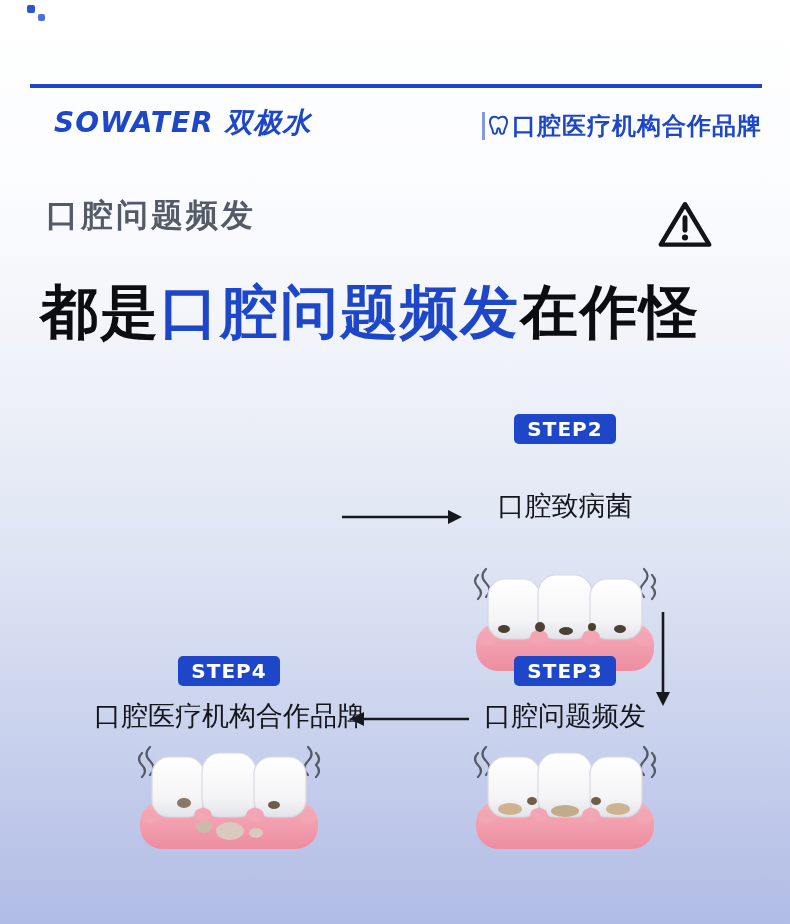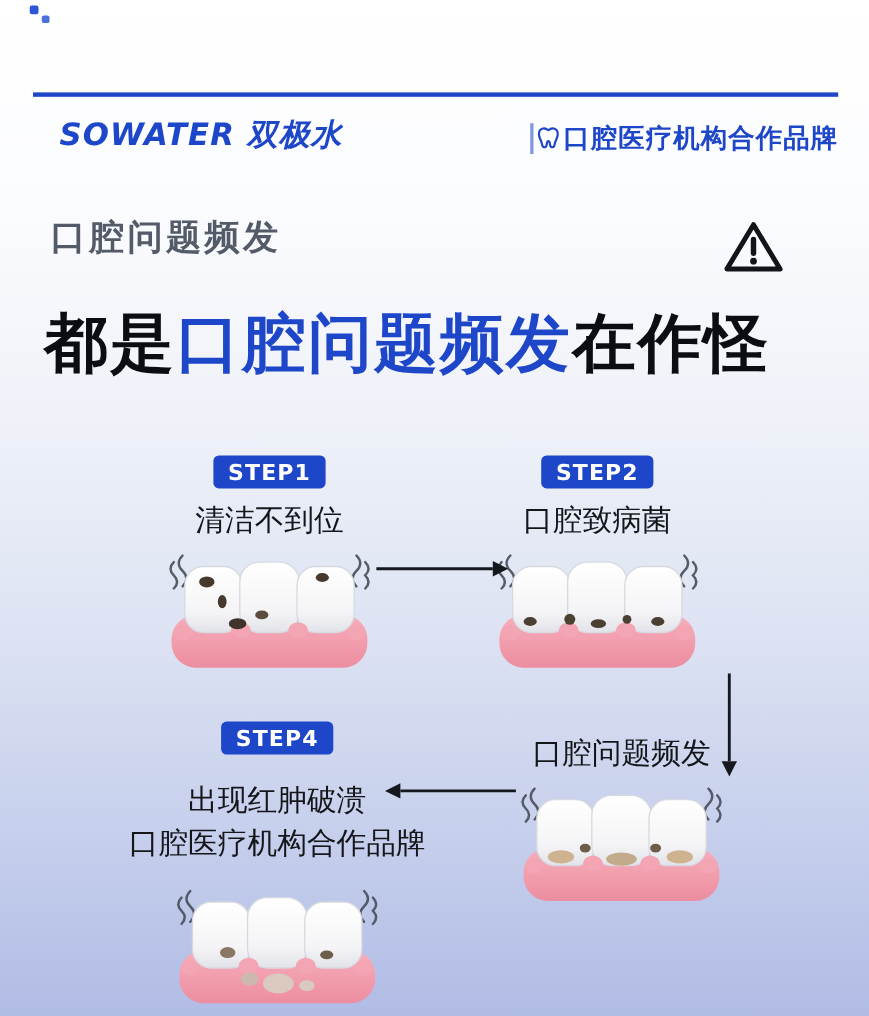--- a/index.html
+++ b/index.html
@@ -22,23 +22,23 @@
 
   .title1{ position:absolute; left:46px; top:194px; font-size:32px; font-weight:600;
            color:var(--headline-gray,#545b68); letter-spacing:3px; }
   .warn{ position:absolute; left:656px; top:198px; width:58px; height:52px; }
   .title2{ position:absolute; left:40px; top:274px; font-size:58px; font-weight:900;
            color:var(--text-dark,#0b0d11); letter-spacing:2px; white-space:nowrap; }
   .title2 .hl{ color:var(--accent,#1d46c9); }
 
   .step{ position:absolute; width:280px; display:flex; flex-direction:column; align-items:center; }
   .s1{ left:105px; top:414px; }
-  .s2{ left:403px; top:414px; }
+  .s2{ left:425px; top:414px;gap:32px; }
   .s3{ left:425px; top:656px; }
-  .s4{ left:112px; top:656px;gap:12px; }
+  .s4{ left:89px; top:656px; }
   .badge{ background:var(--accent,#1d46c9); color:var(--badge-text,#fff); font-size:20px; font-weight:700;
           padding:3px 13px; border-radius:5px; letter-spacing:1px; }
   .label{ margin-top:10px; font-size:27px; font-weight:500; color:#14161a; text-align:center; line-height:1.45; }
   .teeth{ margin-top:8px; width:190px; height:112px; }
 
   .arrow{ position:absolute; }
   .a1{ left:342px; top:506px; }
   .a2{ left:652px; top:612px; }
   .a3{ left:348px; top:708px; }
 
@@ -102,76 +102,59 @@
         <g fill="#f3a5b3">
           <ellipse cx="69" cy="72" rx="9" ry="7"></ellipse>
           <ellipse cx="121" cy="72" rx="9" ry="7"></ellipse>
           <ellipse cx="16" cy="74" rx="8" ry="7"></ellipse>
           <ellipse cx="174" cy="74" rx="8" ry="7"></ellipse>
         </g>
       </g>
     </defs>
   </svg>
 
-  <div class="step s1">
-    <div class="badge">STEP1</div>
-    <div class="label">
-      <div>清洁不到位</div>
-      <div></div>
-    </div>
-    <svg class="teeth" viewBox="0 0 190 112">
-      <use href="#teeth-base"></use>
-      <g fill="#463a2f">
-        <ellipse cx="38" cy="28" rx="7" ry="5"></ellipse>
-        <ellipse cx="52" cy="46" rx="4" ry="6"></ellipse>
-        <ellipse cx="88" cy="58" rx="6" ry="4" fill="#5a4c3e"></ellipse>
-        <ellipse cx="143" cy="24" rx="6" ry="4"></ellipse>
-        <ellipse cx="66" cy="66" rx="8" ry="5" fill="#3f342b"></ellipse>
-      </g>
-    </svg>
-  </div>
 
   <div class="step s2">
     <div class="badge">STEP2</div>
     <div class="label">
       <div>口腔致病菌</div>
       <div></div>
     </div>
     <svg class="teeth" viewBox="0 0 190 112">
       <use href="#teeth-base"></use>
       <g fill="#4c4033">
         <ellipse cx="34" cy="64" rx="6" ry="4"></ellipse>
         <ellipse cx="70" cy="62" rx="5" ry="5"></ellipse>
         <ellipse cx="96" cy="66" rx="7" ry="4"></ellipse>
         <ellipse cx="122" cy="62" rx="4" ry="4"></ellipse>
         <ellipse cx="150" cy="64" rx="6" ry="4"></ellipse>
       </g>
     </svg>
   </div>
 
   <div class="step s3">
+    <div class="badge">STEP3</div>
     <div class="label">
       <div>口腔问题频发</div>
     </div>
     <svg class="teeth" viewBox="0 0 190 112">
       <use href="#teeth-base"></use>
       <g>
         <ellipse cx="40" cy="66" rx="12" ry="6" fill="#cdb38f"></ellipse>
         <ellipse cx="95" cy="68" rx="14" ry="6" fill="#c2ab8a"></ellipse>
         <ellipse cx="148" cy="66" rx="12" ry="6" fill="#cdb38f"></ellipse>
         <ellipse cx="62" cy="58" rx="5" ry="4" fill="#6e5d49"></ellipse>
         <ellipse cx="126" cy="58" rx="5" ry="4" fill="#6e5d49"></ellipse>
       </g>
     </svg>
   </div>
 
   <div class="step s4">
     <div class="badge">STEP4</div>
     <div class="label">
-      <div>出现红肿破溃</div>
       <div>口腔医疗机构合作品牌</div>
     </div>
     <svg class="teeth" viewBox="0 0 190 112">
       <use href="#teeth-base"></use>
       <g>
         <ellipse cx="50" cy="60" rx="7" ry="5" fill="#8a7866"></ellipse>
         <ellipse cx="96" cy="88" rx="14" ry="9" fill="#d9c9bf"></ellipse>
         <ellipse cx="70" cy="84" rx="8" ry="6" fill="#cbb9ae"></ellipse>
         <ellipse cx="140" cy="62" rx="6" ry="4" fill="#6e5d49"></ellipse>
         <ellipse cx="122" cy="90" rx="7" ry="5" fill="#d9c9bf"></ellipse>

